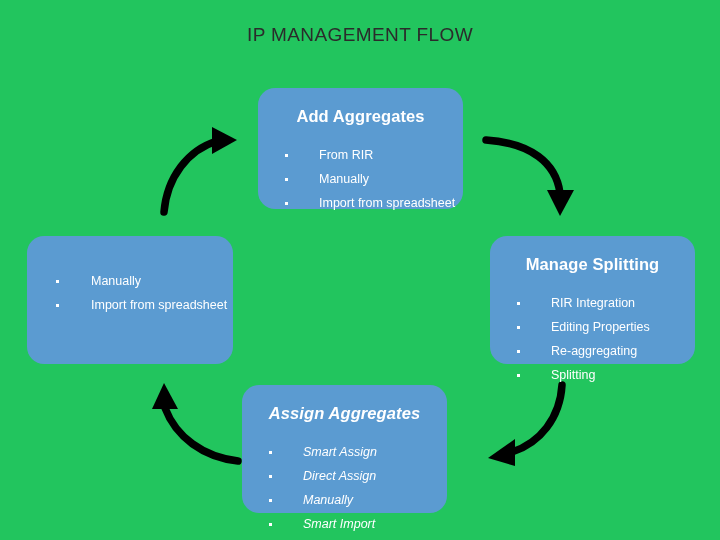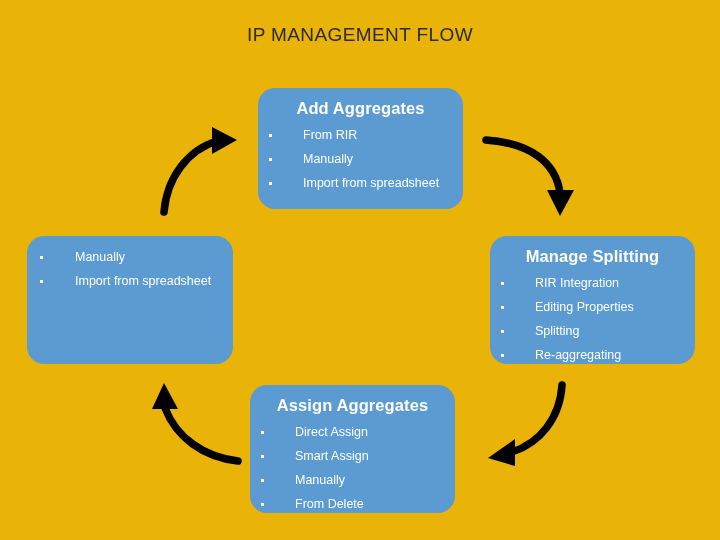--- a/index.html
+++ b/index.html
@@ -10,53 +10,53 @@
     width: 720px;
     height: 540px;
     background: #ffffff;
     font-family: "Liberation Sans", sans-serif;
     overflow: hidden;
   }
   #canvas {
     position: relative;
     width: 720px;
     height: 540px;
-    background: #eab308;
+    background: #22c55e;
   }
   .diagram-title {
     position: absolute;
     left: 0;
     top: 24px;
     width: 720px;
     text-align: center;
     font-size: 19px;
     font-weight: 400;
     letter-spacing: 0.4px;
     color: #2b2b2b;
     font-family: "Liberation Sans", sans-serif;
   }
   .node {
     position: absolute;
     background: #5b9bd1;
     border-radius: 17px;
     box-sizing: border-box;
-    padding-top: 9px;
+    padding-top: 17px;
   }
   .node-title {
     text-align: center;
     color: #ffffff;
     font-weight: bold;
     font-size: 16.5px;
     line-height: 22px;
     letter-spacing: 0.1px;
     margin-bottom: 4px;
   }
   .node-list {
     list-style: none;
-    margin: 0;
+    margin: 16px;
     padding: 0;
   }
   .node-list li {
     position: relative;
     color: #ffffff;
     font-size: 12.5px;
     line-height: 24px;
     height: 24px;
     white-space: nowrap;
   }
@@ -68,21 +68,21 @@
     top: 11px;
   }
   .li-text {
     position: absolute;
     top: 0;
   }
 
   
   #node-add      { left: 258px; top: 88px;  width: 205px; height: 121px; }
   #node-manage   { left: 490px; top: 236px; width: 205px; height: 128px; }
-  #node-assign   { left: 250px; top: 385px; width: 205px; height: 128px; }
+  #node-assign   { left: 242px; top: 385px; width: 205px; height: 128px; font-style: italic; }
   #node-delete   { left: 27px;  top: 236px; width: 206px; height: 128px; }
 
   #node-add .bullet,
   #node-manage .bullet,
   #node-assign .bullet { left: 11px; }
   #node-add .li-text,
   #node-manage .li-text,
   #node-assign .li-text { left: 45px; }
 
   #node-delete .bullet  { left: 13px; }
@@ -151,47 +151,47 @@
       <li>
         <span class="bullet"></span>
         <span class="li-text">RIR Integration</span>
       </li>
       <li>
         <span class="bullet"></span>
         <span class="li-text">Editing Properties</span>
       </li>
       <li>
         <span class="bullet"></span>
+        <span class="li-text">Re-aggregating</span>
+      </li>
+      <li>
+        <span class="bullet"></span>
         <span class="li-text">Splitting</span>
-      </li>
-      <li>
-        <span class="bullet"></span>
-        <span class="li-text">Re-aggregating</span>
       </li>
     </ul>
   </div>
 
   <div class="node" id="node-assign">
     <div class="node-title">Assign Aggregates</div>
     <ul class="node-list">
       <li>
         <span class="bullet"></span>
+        <span class="li-text">Smart Assign</span>
+      </li>
+      <li>
+        <span class="bullet"></span>
         <span class="li-text">Direct Assign</span>
       </li>
       <li>
         <span class="bullet"></span>
-        <span class="li-text">Smart Assign</span>
-      </li>
-      <li>
-        <span class="bullet"></span>
         <span class="li-text">Manually</span>
       </li>
       <li>
         <span class="bullet"></span>
-        <span class="li-text">From Delete</span>
+        <span class="li-text">Smart Import</span>
       </li>
     </ul>
   </div>
 
   <div class="node" id="node-delete">
     <ul class="node-list">
       <li>
         <span class="bullet"></span>
         <span class="li-text">Manually</span>
       </li>

